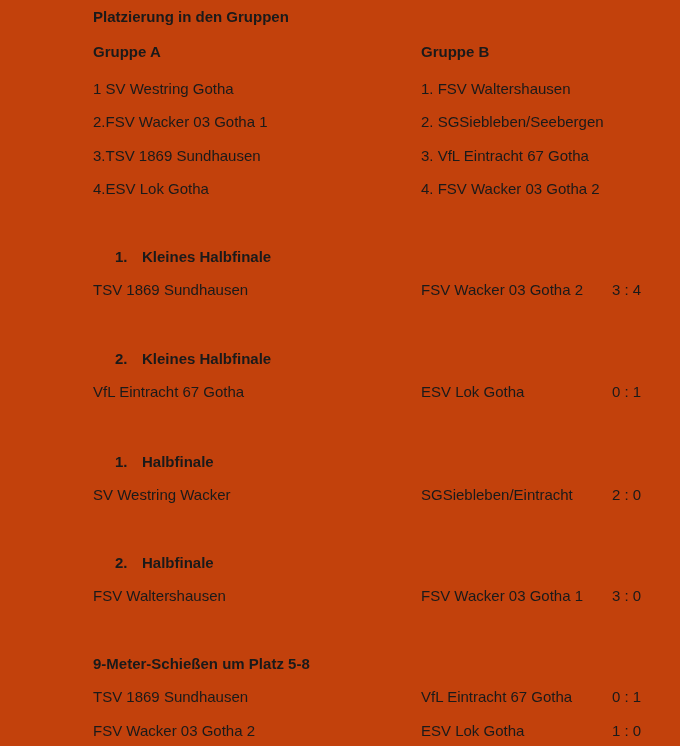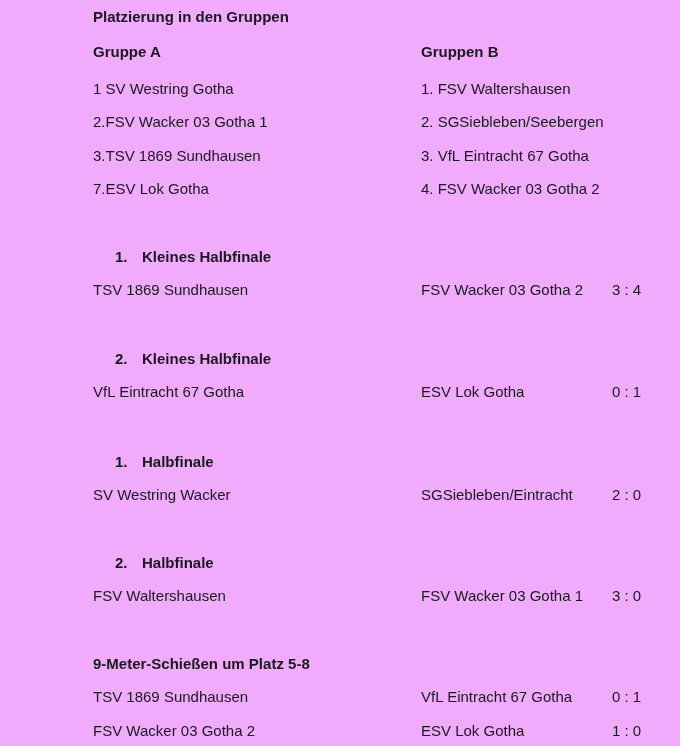--- a/index.html
+++ b/index.html
@@ -4,21 +4,21 @@
 <style>
   html, body {
     margin: 0;
     padding: 0;
     background: #ffffff;
   }
   .page {
     position: relative;
     width: 680px;
     height: 746px;
-    background: #f0abfc;
+    background: #c2410c;
     color: #1a1a1a;
     font-family: "Liberation Sans", sans-serif;
     font-size: 15px;
     overflow: hidden;
   }
   .row {
     position: absolute;
     left: 0;
     width: 680px;
     height: 20px;
@@ -36,37 +36,37 @@
 <body>
 
 <div class="page">
 
   <div class="row" style="top:7px">
     <span class="col-left bold">Platzierung in den Gruppen</span>
   </div>
 
   <div class="row" style="top:42px">
     <span class="col-left bold">Gruppe A</span>
-    <span class="col-right bold">Gruppen B</span>
+    <span class="col-right bold">Gruppe B</span>
   </div>
 
   <div class="row" style="top:79px">
     <span class="col-left">1 SV Westring Gotha</span>
     <span class="col-right">1. FSV Waltershausen</span>
   </div>
   <div class="row" style="top:112px">
     <span class="col-left">2.FSV Wacker 03 Gotha 1</span>
     <span class="col-right">2. SGSiebleben/Seebergen</span>
   </div>
   <div class="row" style="top:146px">
     <span class="col-left">3.TSV 1869 Sundhausen</span>
     <span class="col-right">3. VfL Eintracht 67 Gotha</span>
   </div>
   <div class="row" style="top:179px">
-    <span class="col-left">7.ESV Lok Gotha</span>
+    <span class="col-left">4.ESV Lok Gotha</span>
     <span class="col-right">4. FSV Wacker 03 Gotha 2</span>
   </div>
 
   <div class="row" style="top:247px">
     <span class="num-mark">1.</span>
     <span class="num-label">Kleines Halbfinale</span>
   </div>
   <div class="row" style="top:280px">
     <span class="col-left">TSV 1869 Sundhausen</span>
     <span class="col-right">FSV Wacker 03 Gotha 2</span>

